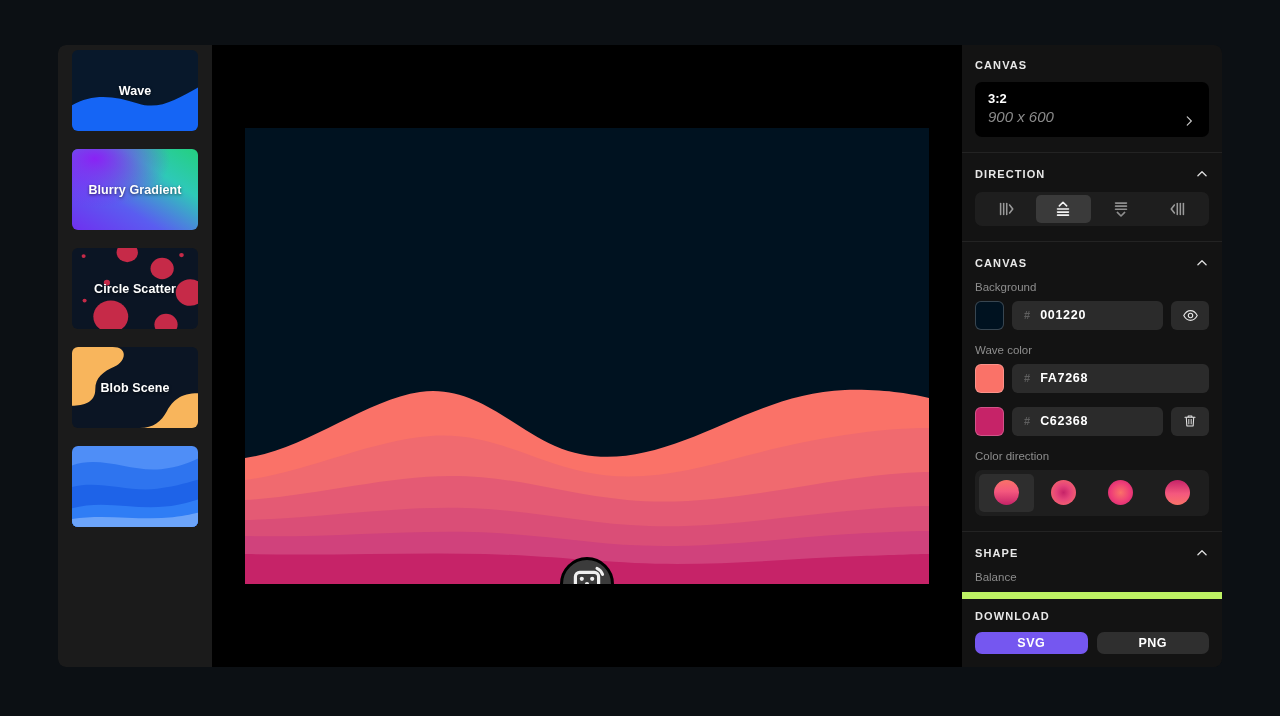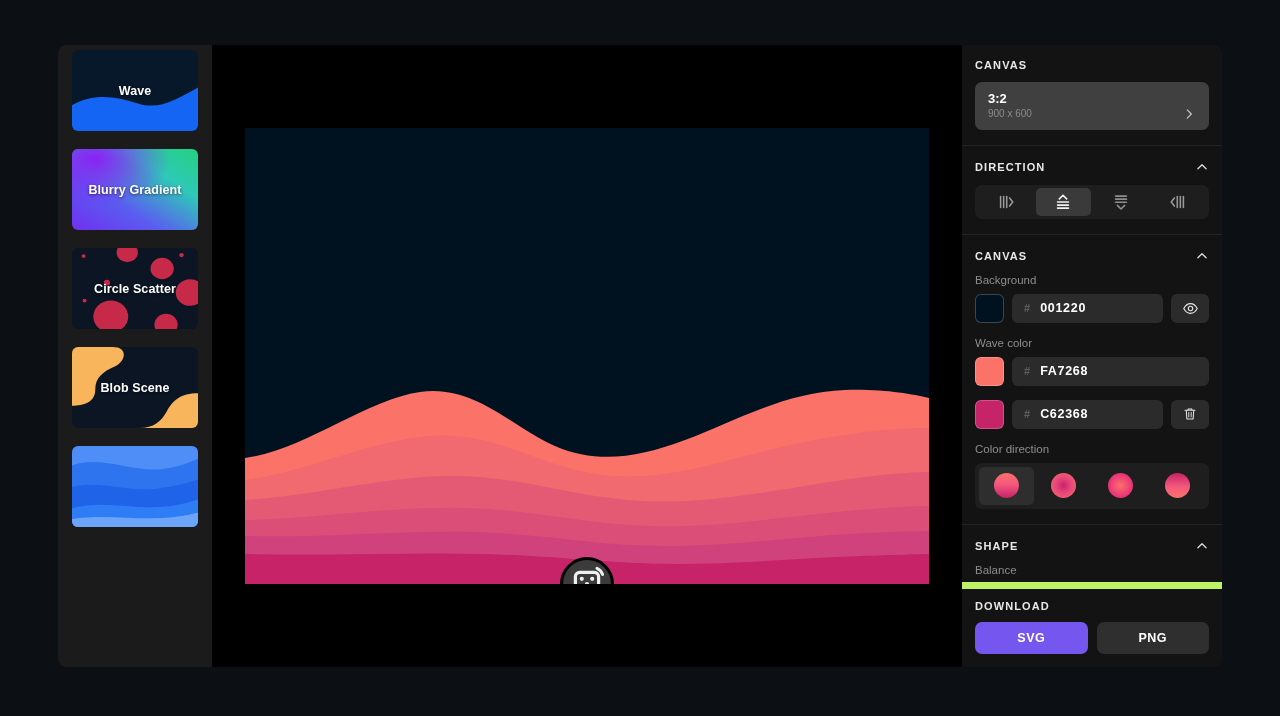--- a/index.html
+++ b/index.html
@@ -97,26 +97,26 @@
     display: flex; align-items: center; justify-content: space-between;
     margin-bottom: 11px;
   }
   .sect-title {
     font-size: 11px; font-weight: 700; color: #e8e8e8;
     letter-spacing: 1.1px;
   }
   .chev { color: #dcdcdc; display: flex; }
 
   .ratio-box {
-    background: #404040; border-radius: 7px;
+    background: #000000; border-radius: 7px;
     padding: 9px 13px; display: flex; align-items: flex-end;
     justify-content: space-between; cursor: pointer;
   }
   .ratio-main { font-size: 13px; font-weight: 700; color: #fff; line-height: 1.25; }
-  .ratio-sub { font-size: 10px; color: #8a8a8a; line-height: 1.35; }
+  .ratio-sub { font-size: 15px; color: #8a8a8a; line-height: 1.35; font-style: italic; }
 
   .dir-row {
     background: #1e1e1e; border-radius: 7px; padding: 3px;
     display: flex; gap: 2px;
   }
   .dir-btn {
     flex: 1; height: 28px; border-radius: 5px;
     display: flex; align-items: center; justify-content: center;
     cursor: pointer;
   }
@@ -161,21 +161,21 @@
     position: absolute; left: 0; right: 0; bottom: 0;
     background: #131313; padding: 11px 13px 13px 13px;
     border-top: 7px solid #bef264;
   }
   .dl-title {
     font-size: 11px; font-weight: 700; color: #e8e8e8;
     letter-spacing: 1.1px; margin-bottom: 10px;
   }
   .dl-btns { display: flex; gap: 9px; }
   .dl-btn {
-    flex: 1; height: 32px; border-radius: 7px;
+    flex: 1; height: 22px; border-radius: 7px;
     display: flex; align-items: center; justify-content: center;
     font-size: 12.5px; font-weight: 700; color: #fff;
     letter-spacing: .5px; cursor: pointer;
   }
   .dl-svg { background: #7557f0; }
   .dl-png { background: #2f2f2f; }
 </style>
 </head>
 <body>
 

